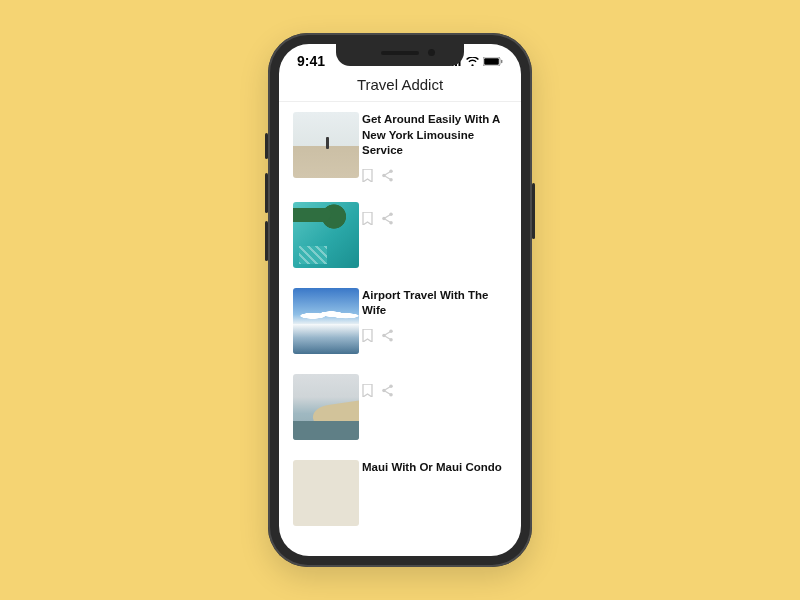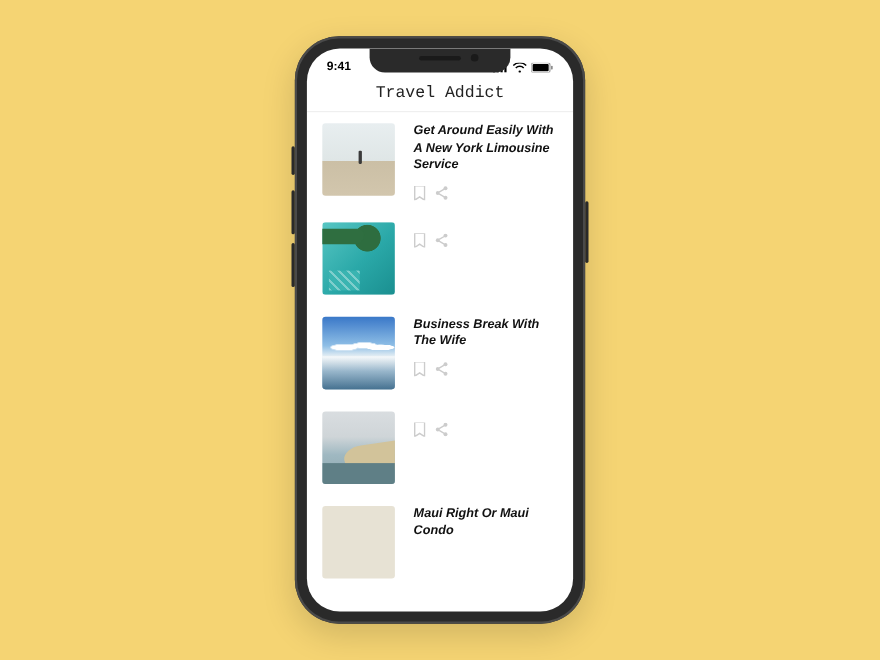--- a/index.html
+++ b/index.html
@@ -71,47 +71,45 @@
     height:7px;
     background:#1a1a1a;
     border-radius:50%;
   }
   .status-bar {
     display:flex;
     justify-content:space-between;
     align-items:center;
     padding: 6px 18px 0 18px;
     height: 28px;
-    font-size: 11px;
+    font-size: 14px;
     font-weight:600;
     color:#000;
   }
   .status-right { display:flex; align-items:center; gap:4px; }
   .signal-icon, .wifi-icon, .battery-icon { display:inline-flex; }
   .header {
     text-align:center;
     padding: 4px 0 8px 0;
     border-bottom: 1px solid #eee;
   }
   .header-title {
     font-size: 15px;
     font-weight: 500;
     color:#222;
-    font-family:Liberation Mono, monospace;
   }
   .list {
     padding: 10px 14px 0 14px;
     height: calc(100% - 60px);
     overflow: hidden;
   }
   .row {
     display:flex;
-    gap:17px;
+    gap:3px;
     margin-bottom: 20px;
-    font-style: italic;
   }
   .thumb {
     width: 66px;
     height: 66px;
     border-radius: 3px;
     flex-shrink:0;
     position:relative;
     overflow:hidden;
   }
   .body {
@@ -280,21 +278,21 @@
                   </g>
                 </svg>
             </span>
           </div>
         </div>
       </div>
 
       <div class="row">
         <div class="thumb t3"></div>
         <div class="body">
-          <div class="title">Business Break With The Wife</div>
+          <div class="title">Airport Travel With The Wife</div>
           <div class="actions">
             <span class="icon-btn">
               <svg width="11" height="13" viewBox="0 0 11 13">
                   <path d="M1 0h9v13l-4.5-3L1 13z" fill="none" stroke="#ccc" stroke-width="1.3"></path>
                 </svg>
             </span>
             <span class="icon-btn">
               <svg width="13" height="13" viewBox="0 0 13 13">
                   <g fill="#ccc">
                     <circle cx="10" cy="2.2" r="1.8"></circle>
@@ -327,19 +325,19 @@
                   </g>
                 </svg>
             </span>
           </div>
         </div>
       </div>
 
       <div class="row">
         <div class="thumb t5"></div>
         <div class="body">
-          <div class="title">Maui Right Or Maui Condo</div>
+          <div class="title">Maui With Or Maui Condo</div>
         </div>
       </div>
 
     </div>
   </div>
 </div>
 
 </body></html>

